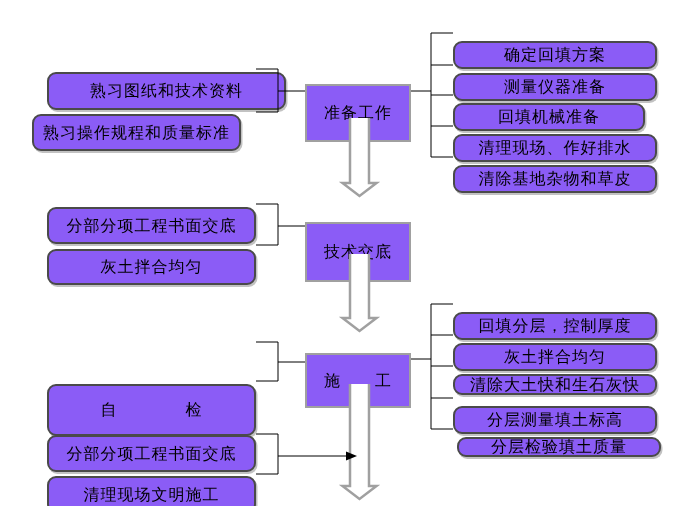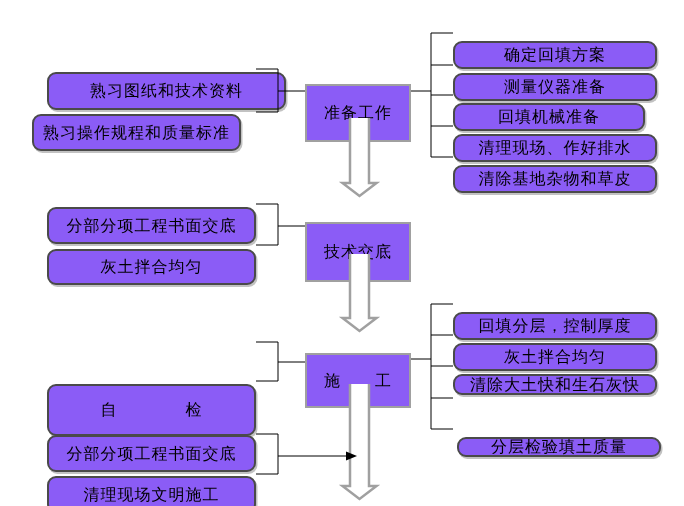--- a/index.html
+++ b/index.html
@@ -51,20 +51,21 @@
 
   <div class="node rnode" style="left:453px;top:19px;width:204px;height:28px">确定回填方案</div>
   <div class="node rnode" style="left:453px;top:51px;width:204px;height:28px">测量仪器准备</div>
   <div class="node rnode" style="left:453px;top:81px;width:192px;height:28px">回填机械准备</div>
   <div class="node rnode" style="left:453px;top:112px;width:204px;height:28px">清理现场、作好排水</div>
   <div class="node rnode" style="left:453px;top:143px;width:204px;height:28px">清除基地杂物和草皮</div>
 
   <div class="node rnode" style="left:453px;top:290px;width:204px;height:28px">回填分层，控制厚度</div>
   <div class="node rnode" style="left:453px;top:321px;width:204px;height:28px">灰土拌合均匀</div>
   <div class="node rnode" style="left:453px;top:352px;width:204px;height:21px">清除大土快和生石灰快</div>
+  <div class="node rnode" style="left:453px;top:384px;width:204px;height:28px">分层测量填土标高</div>
   <div class="node rnode" style="left:457px;top:415px;width:204px;height:20px">分层检验填土质量</div>
 
   <svg id="connector-layer" viewBox="0 0 684 506" xmlns="http://www.w3.org/2000/svg">
 
     <path class="bigarrow" d="M350,118 L350,183 L342.5,183 L359.5,196 L376.5,183 L369,183 L369,118"></path>
     <path class="bigarrow" d="M350,254 L350,318 L342.5,318 L359.5,331 L376.5,318 L369,318 L369,254"></path>
     <path class="bigarrow" d="M350,384 L350,486 L342.5,486 L359.5,499 L376.5,486 L369,486 L369,384"></path>
 
     <g>
       <line class="thin" x1="256" y1="69" x2="278" y2="69"></line>

